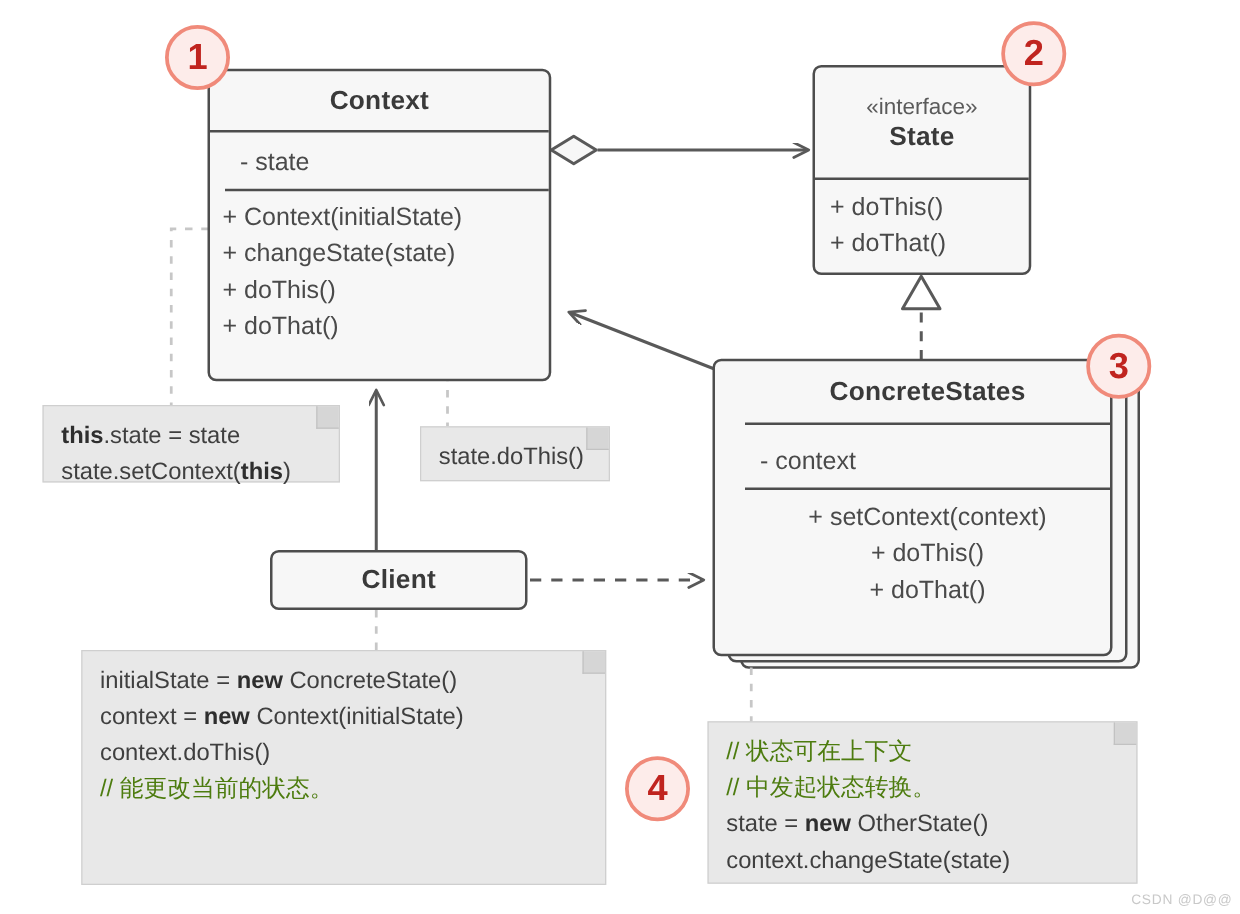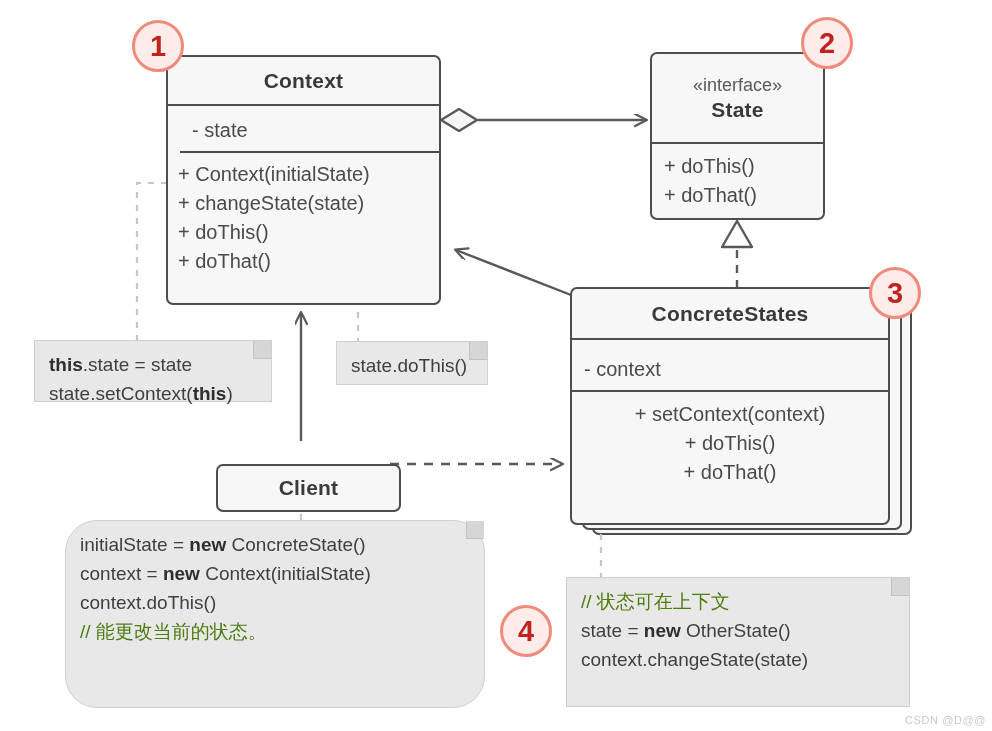--- a/index.html
+++ b/index.html
@@ -214,60 +214,61 @@
       <div class="uml-title">State</div>
     </div>
     <div class="compartment" style="padding-top:8px;">
       <div class="uml-row">+ doThis()</div>
       <div class="uml-row">+ doThat()</div>
     </div>
   </div>
 
   <div class="stack-shadow" style="left:592px; top:297px; width:320px; height:238px;"></div>
   <div class="stack-shadow" style="left:582px; top:292px; width:320px; height:238px;"></div>
-  <div class="uml-box" style="left:570px; top:287px; width:320px; height:238px;">
+  <div class="uml-box" style="left:570px; top:287px; width:320px; height:238px;padding-left:24px;">
     <div class="compartment" style="height:51px; display:flex; align-items:center; justify-content:center;">
       <div class="uml-title">ConcreteStates</div>
     </div>
     <div class="compartment" style="height:52px; display:flex; align-items:flex-end;">
       <div class="uml-row">- context</div>
     </div>
     <div class="compartment" style="padding-top:8px;text-align:center;">
       <div class="uml-row">+ setContext(context)</div>
       <div class="uml-row">+ doThis()</div>
       <div class="uml-row">+ doThat()</div>
     </div>
   </div>
 
-  <div class="uml-box" style="left:216px; top:440px; width:185px; height:48px; display:flex; align-items:center; justify-content:center;margin-top:24px;">
+  <div class="uml-box" style="left:216px; top:440px; width:206px; height:48px; display:flex; align-items:center; justify-content:center;">
     <div class="uml-title">Client</div>
   </div>
 
-  <div class="note" style="left:34px; top:340px; width:238px; height:62px;">
+  <div class="note" style="left:34px; top:324px; width:238px; height:62px;">
     <span class="fold"></span>
     <div class="line"><b>this</b><span>.state = state</span></div>
     <div class="line"><span>state.setContext(</span><b>this</b><span>)</span></div>
   </div>
 
   <div class="note" style="left:336px; top:341px; width:152px; height:44px;">
     <span class="fold"></span>
     <div class="line"><span>state.doThis()</span></div>
   </div>
 
-  <div class="note" style="left:65px; top:520px; width:420px; height:188px;border-radius:32px;">
+  <div class="note" style="left:65px; top:520px; width:420px; height:188px;">
     <span class="fold"></span>
     <div class="line"><span>initialState = </span><b>new</b><span> ConcreteState()</span></div>
     <div class="line"><span>context = </span><b>new</b><span> Context(initialState)</span></div>
     <div class="line"><span>context.doThis()</span></div>
     <div class="line"><span class="cmt">// 能更改当前的状态。</span></div>
   </div>
 
   <div class="note" style="left:566px; top:577px; width:344px; height:130px;">
     <span class="fold"></span>
     <div class="line"><span class="cmt">// 状态可在上下文</span></div>
+    <div class="line"><span class="cmt">// 中发起状态转换。</span></div>
     <div class="line"><span>state = </span><b>new</b><span> OtherState()</span></div>
     <div class="line"><span>context.changeState(state)</span></div>
   </div>
 
   <div class="badge" style="left:132px; top:20px;">
     <span>1</span>
   </div>
   <div class="badge" style="left:801px; top:17px;">
     <span>2</span>
   </div>

